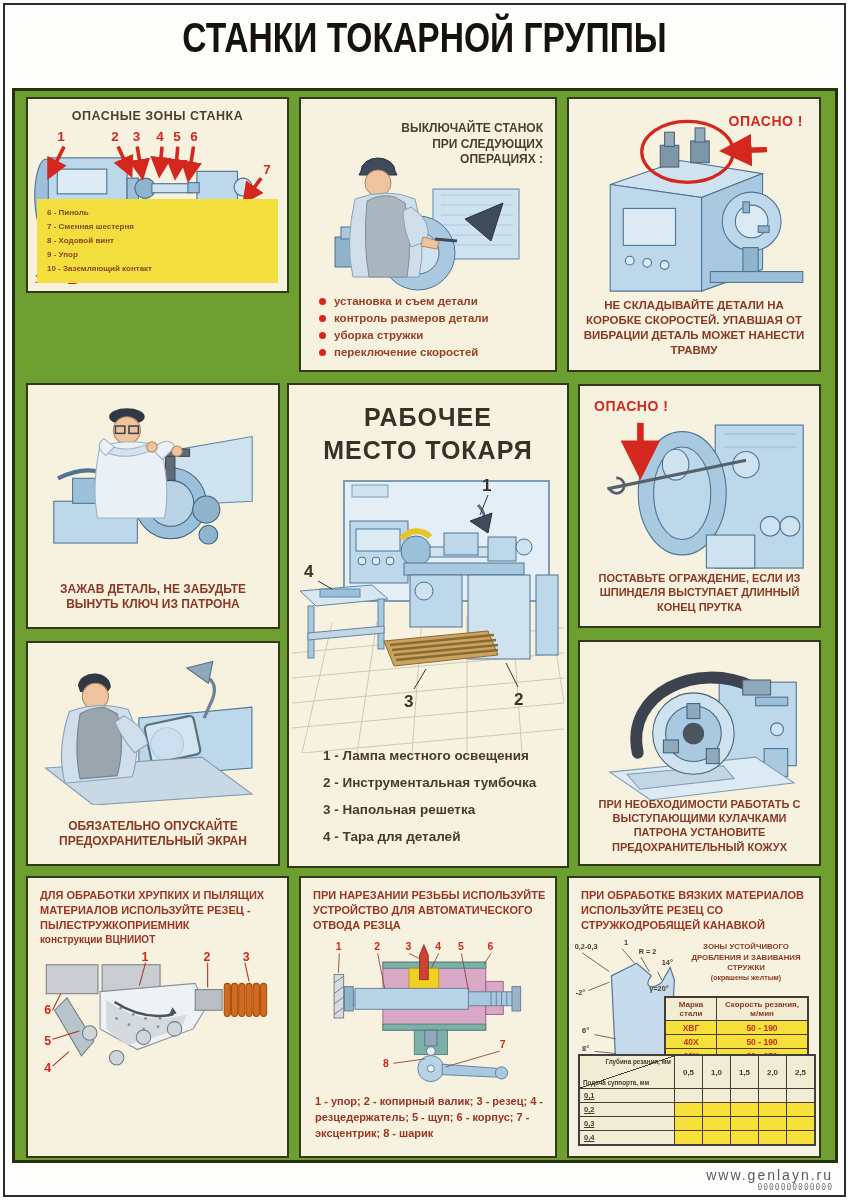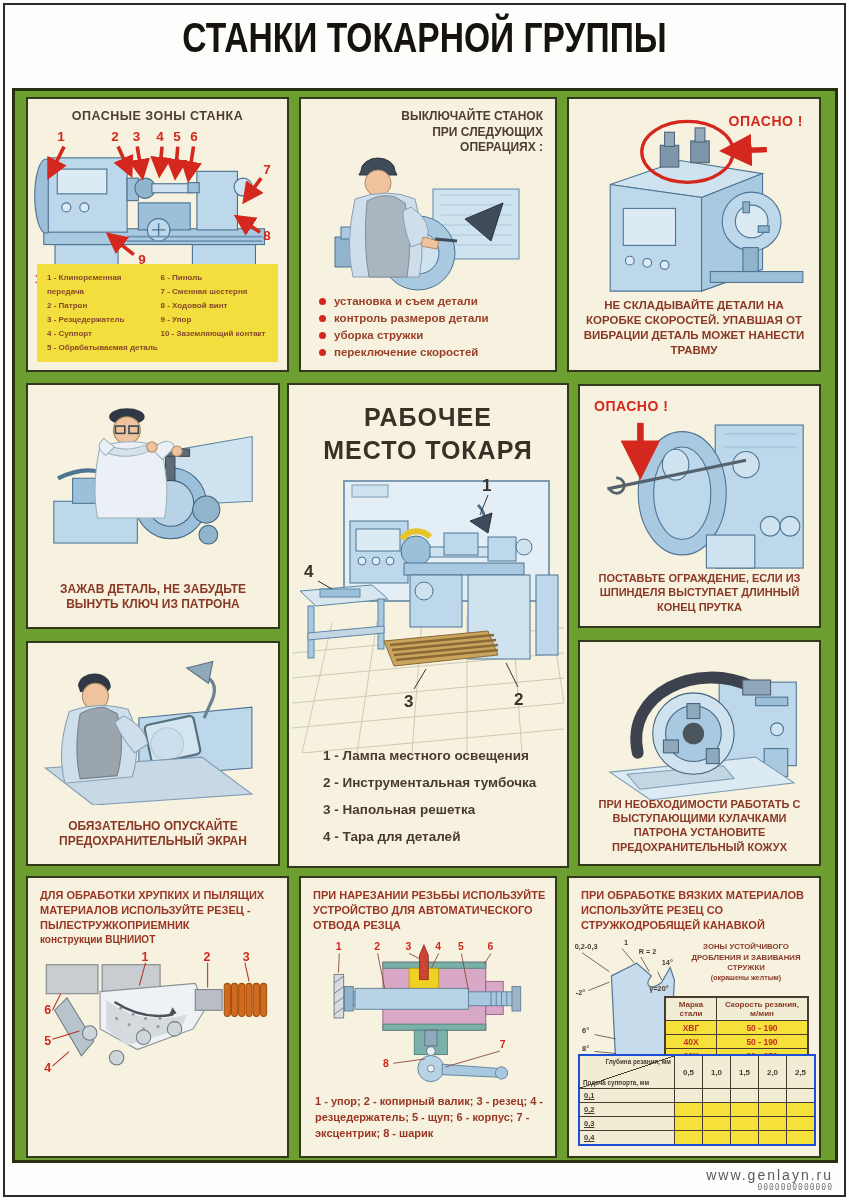--- a/index.html
+++ b/index.html
@@ -5,21 +5,21 @@
   html,body{margin:0;padding:0;}
   body{font-family:"Liberation Sans",sans-serif;background:#ffffff;}
   #poster{position:relative;width:849px;height:1200px;background:#fdfdfb;overflow:hidden;}
   #frame{position:absolute;left:3px;top:3px;right:3px;bottom:3px;border:2px solid #2b2b2b;pointer-events:none;}
   .main-title{position:absolute;left:0;top:14px;width:100%;text-align:center;
     font-size:42px;font-weight:800;color:#151210;letter-spacing:0px;
     transform:scaleX(.80);transform-origin:center;white-space:nowrap;}
   #green{position:absolute;left:12px;top:88px;width:826px;height:1075px;
     background:#6d9e30;border:3px solid #27300f;box-sizing:border-box;}
   .panel{position:absolute;background:#f6f2df;border:2px solid #31391a;box-sizing:border-box;}
-  .ptitle{font-weight:bold;color:#4d3e31;text-align:center;line-height:1.3;}
+  .ptitle{font-weight:bold;color:#4d3e31;text-align:center;line-height:1.3;margin-top:12px;}
   .caption{font-weight:bold;color:#8a3826;text-align:center;line-height:1.3;}
   .danger{font-weight:bold;color:#d4281e;font-size:14px;letter-spacing:.5px;}
   .legendbox{position:absolute;left:9px;right:9px;bottom:8px;background:#f2de3d;
     display:flex;padding:7px 4px 7px 10px;}
   .legendcol{flex:1;}
   .legenditem{font-size:8px;font-weight:bold;color:#87492a;line-height:1.75;}
   .bullets{position:absolute;left:18px;bottom:12px;}
   .bullet-row{display:flex;align-items:center;margin-top:5px;}
   .dot{width:7px;height:7px;border-radius:50%;background:#d4281e;margin-right:8px;flex:0 0 auto;}
   .bullet-text{font-size:11.5px;font-weight:bold;color:#9a4028;}
@@ -27,42 +27,42 @@
   .n{font:bold 12px "Liberation Sans",sans-serif;fill:#d4281e;}
   .nd{font:bold 17px "Liberation Sans",sans-serif;fill:#3a322a;}
   .dim{font:bold 7px "Liberation Sans",sans-serif;fill:#4a3b30;}
   .botitle{font-weight:bold;color:#9a3524;font-size:11px;line-height:1.35;}
   .boleg{font-weight:bold;color:#9a3524;font-size:11px;line-height:1.45;text-align:left;}
   table{border-collapse:collapse;}
   .steel{position:absolute;right:10px;top:118px;border:2px solid #4a3b30;background:#f6f2df;}
   .steel th{border:1px solid #4a3b30;font-size:8px;font-weight:bold;color:#8a3a28;padding:2px 4px;background:#f1ecd4;}
   .steel td{border:1px solid #4a3b30;font-size:8.5px;font-weight:bold;color:#c23020;
     text-align:center;padding:1.5px 4px;background:#f5e13a;}
-  .feed{position:absolute;left:9px;bottom:10px;border:2px solid #1d4ed8;background:#f1ecd4;table-layout:fixed;}
+  .feed{position:absolute;left:9px;bottom:10px;border:2px solid #404040;background:#f1ecd4;table-layout:fixed;}
   .feed td,.feed th{border:1px solid #4a3b30;height:13px;padding:0;}
   .feed th{font-size:8px;font-weight:bold;color:#4a3b30;width:27px;}
   .feed .corner{position:relative;width:94px;height:32px;
     background:linear-gradient(to bottom right,transparent 49.2%,#4a3b30 49.2% 50.8%,transparent 50.8%);}
   .corner-top{position:absolute;top:2px;right:3px;font-size:6.3px;font-weight:bold;color:#4a3b30;}
   .corner-bot{position:absolute;bottom:2px;left:3px;font-size:6.3px;font-weight:bold;color:#4a3b30;}
   .feed .rl{font-size:7.5px;font-weight:bold;color:#4a3b30;padding-left:4px;text-decoration:underline;}
   .feed .yl{background:#f5e13a;}
   .footer{position:absolute;right:16px;bottom:8px;text-align:right;}
   .site{font-size:14px;color:#5a5a5a;letter-spacing:2px;}
   .code{font-size:8px;color:#777;letter-spacing:1px;font-family:"DejaVu Sans Mono",monospace;}
 </style>
 </head>
 <body>
 
 <div id="poster">
   <div id="frame"></div>
   <div class="main-title">СТАНКИ ТОКАРНОЙ ГРУППЫ</div>
   <div id="green"></div>
 
-  <div class="panel" style="left:26px;top:97px;width:263px;height:275px;">
+  <div class="panel" style="left:26px;top:97px;width:263px;height:196px;">
     <div class="ptitle" style="margin-top:9px;font-size:12.5px;letter-spacing:.5px;">ОПАСНЫЕ ЗОНЫ СТАНКА</div>
     <svg width="259" height="160" viewBox="0 0 230 142" style="display:block;margin:0 auto;">
       <defs>
           <marker id="ra1" markerWidth="6" markerHeight="6" refX="4" refY="3" orient="auto">
         <path d="M0,0 L6,3 L0,6 Z" fill="#d4281e"></path>
           </marker>
         </defs>
       <g>
         <rect x="10" y="129" width="204" height="4" fill="#9cc0da" stroke="#4d7493" stroke-width="1"></rect>
         <rect x="24" y="107" width="56" height="22" fill="#bcd8ea" stroke="#4d7493"></rect>
@@ -101,27 +101,20 @@
       <text class="n" x="93" y="15">3</text>
       <text class="n" x="114" y="15">4</text>
       <text class="n" x="129" y="15">5</text>
       <text class="n" x="144" y="15">6</text>
       <text class="n" x="209" y="44">7</text>
       <text class="n" x="209" y="103">8</text>
       <text class="n" x="98" y="124">9</text>
       <text class="n" x="6" y="141">10</text>
     </svg>
     <div class="legendbox">
-      <div class="legendcol">
-        <div class="legenditem">1 - Клиноременная передача</div>
-        <div class="legenditem">2 - Патрон</div>
-        <div class="legenditem">3 - Резцедержатель</div>
-        <div class="legenditem">4 - Суппорт</div>
-        <div class="legenditem">5 - Обрабатываемая деталь</div>
-      </div>
       <div class="legendcol">
         <div class="legenditem">6 - Пиноль</div>
         <div class="legenditem">7 - Сменная шестерня</div>
         <div class="legenditem">8 - Ходовой винт</div>
         <div class="legenditem">9 - Упор</div>
         <div class="legenditem">10 - Заземляющий контакт</div>
       </div>
     </div>
   </div>
 

